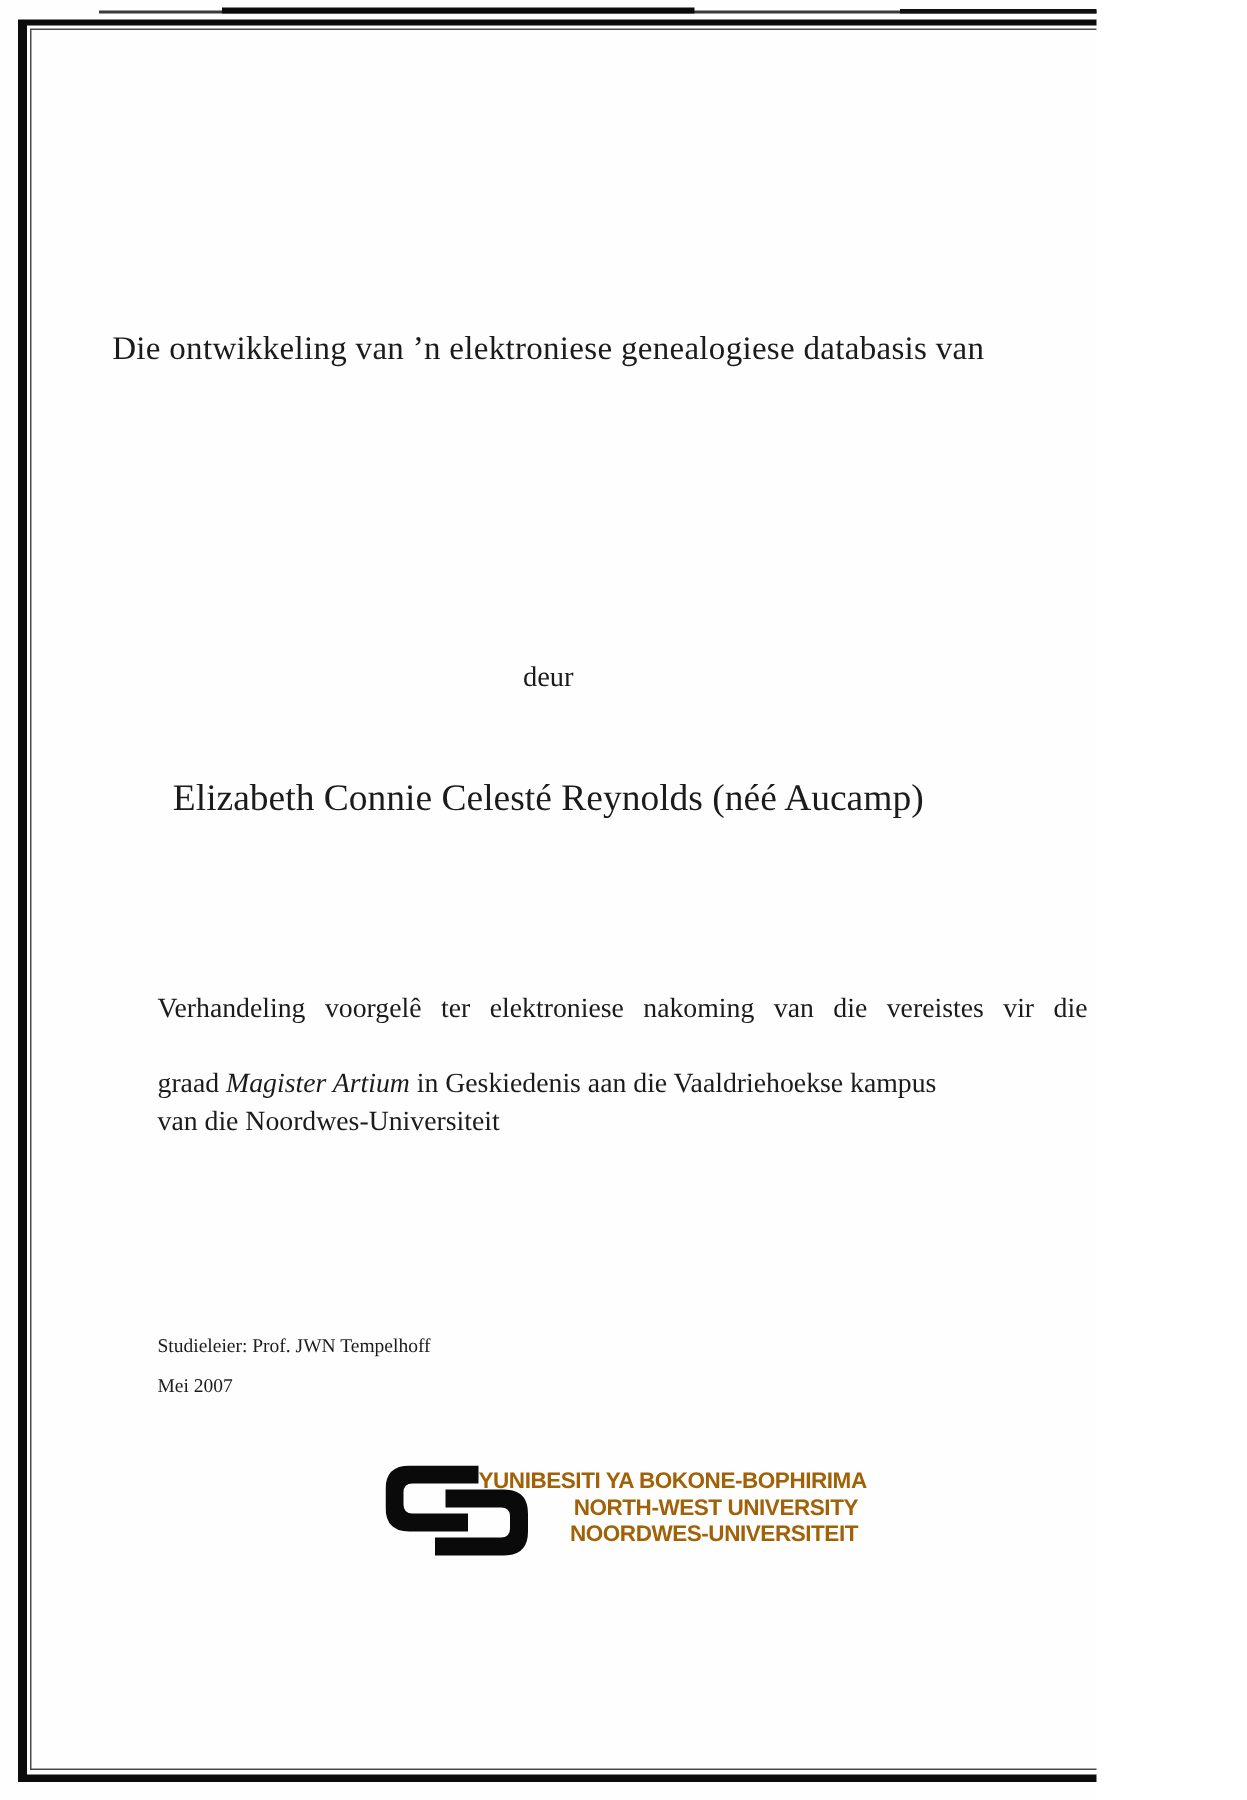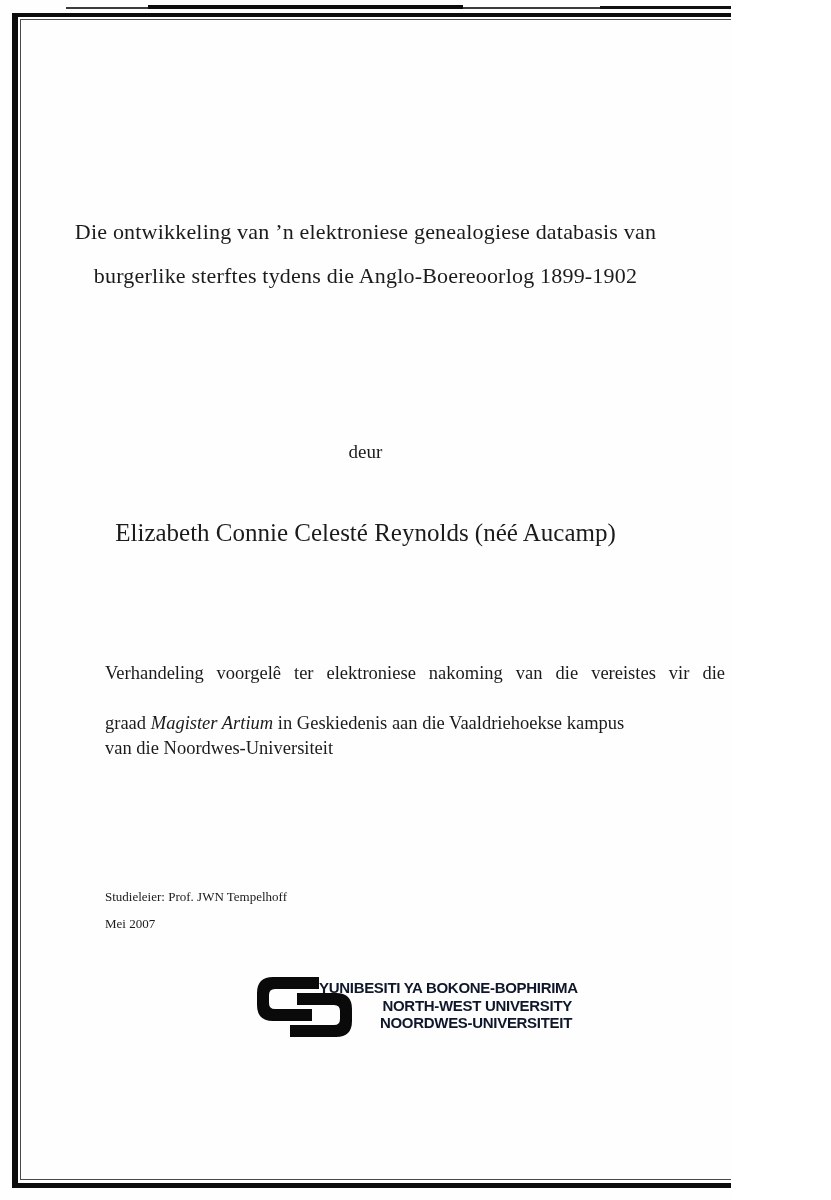--- a/index.html
+++ b/index.html
@@ -98,39 +98,38 @@
   .logo-text {
     position: absolute;
     left: 319px; top: 979px;
     width: 253px;
     text-align: right;
     font-family: "Liberation Sans", "DejaVu Sans", sans-serif;
     font-weight: 700;
     font-size: 15px;
     line-height: 17.5px;
     letter-spacing: -0.3px;
-    color: #0f172a;
+    color: #a16207;
     white-space: nowrap;
   }
 </style>
 </head>
 <body>
 
 <div class="page">
 
   <div class="artifact-line artifact-a"></div>
   <div class="artifact-line artifact-b"></div>
   <div class="artifact-line artifact-c"></div>
 
   <div class="frame-outer"></div>
   <div class="frame-inner"></div>
 
   <div class="title-block">
     <div>Die ontwikkeling van ’n elektroniese genealogiese databasis van</div>
-    <div>burgerlike sterftes tydens die Anglo-Boereoorlog 1899-1902</div>
   </div>
 
   <div class="byline-label">deur</div>
 
   <div class="author-line">Elizabeth Connie Celesté Reynolds (néé Aucamp)</div>
 
   <div class="statement">
     <span class="jline">Verhandeling voorgelê ter elektroniese nakoming van die vereistes vir die</span>
     <div><span>graad </span><span class="italic">Magister Artium</span><span> in Geskiedenis aan die Vaaldriehoekse kampus</span></div>
     <div>van die Noordwes-Universiteit</div>

